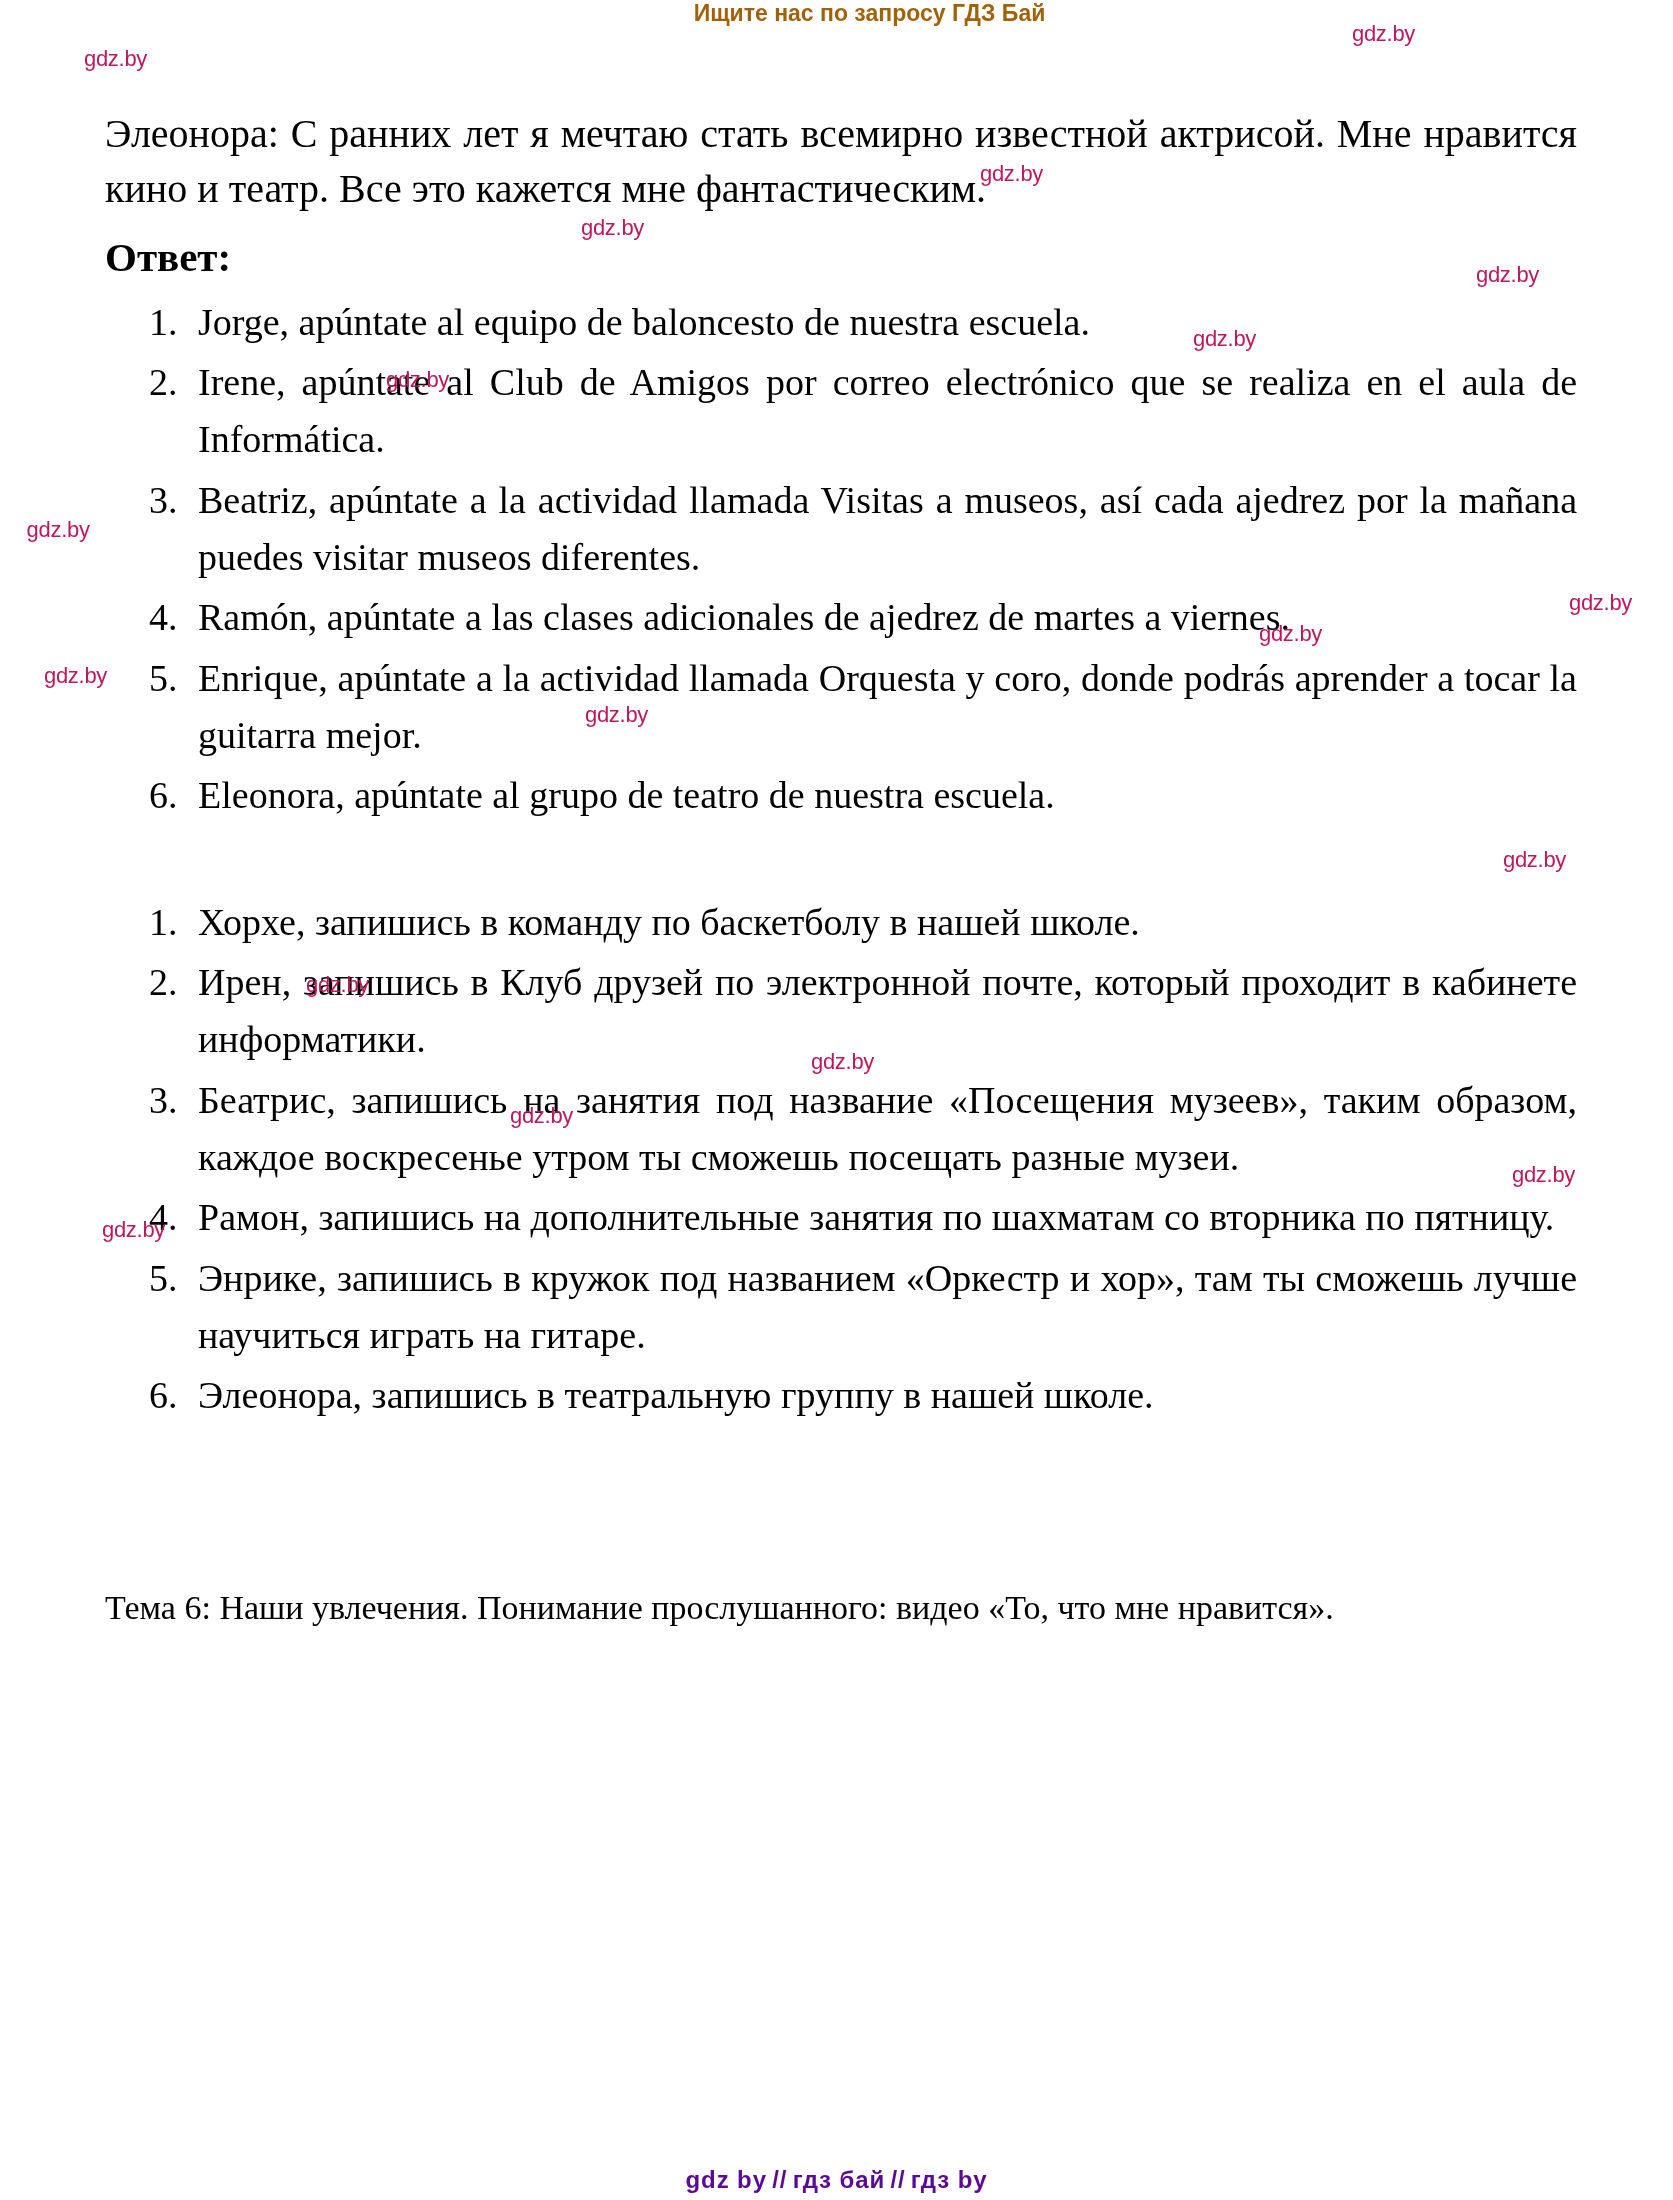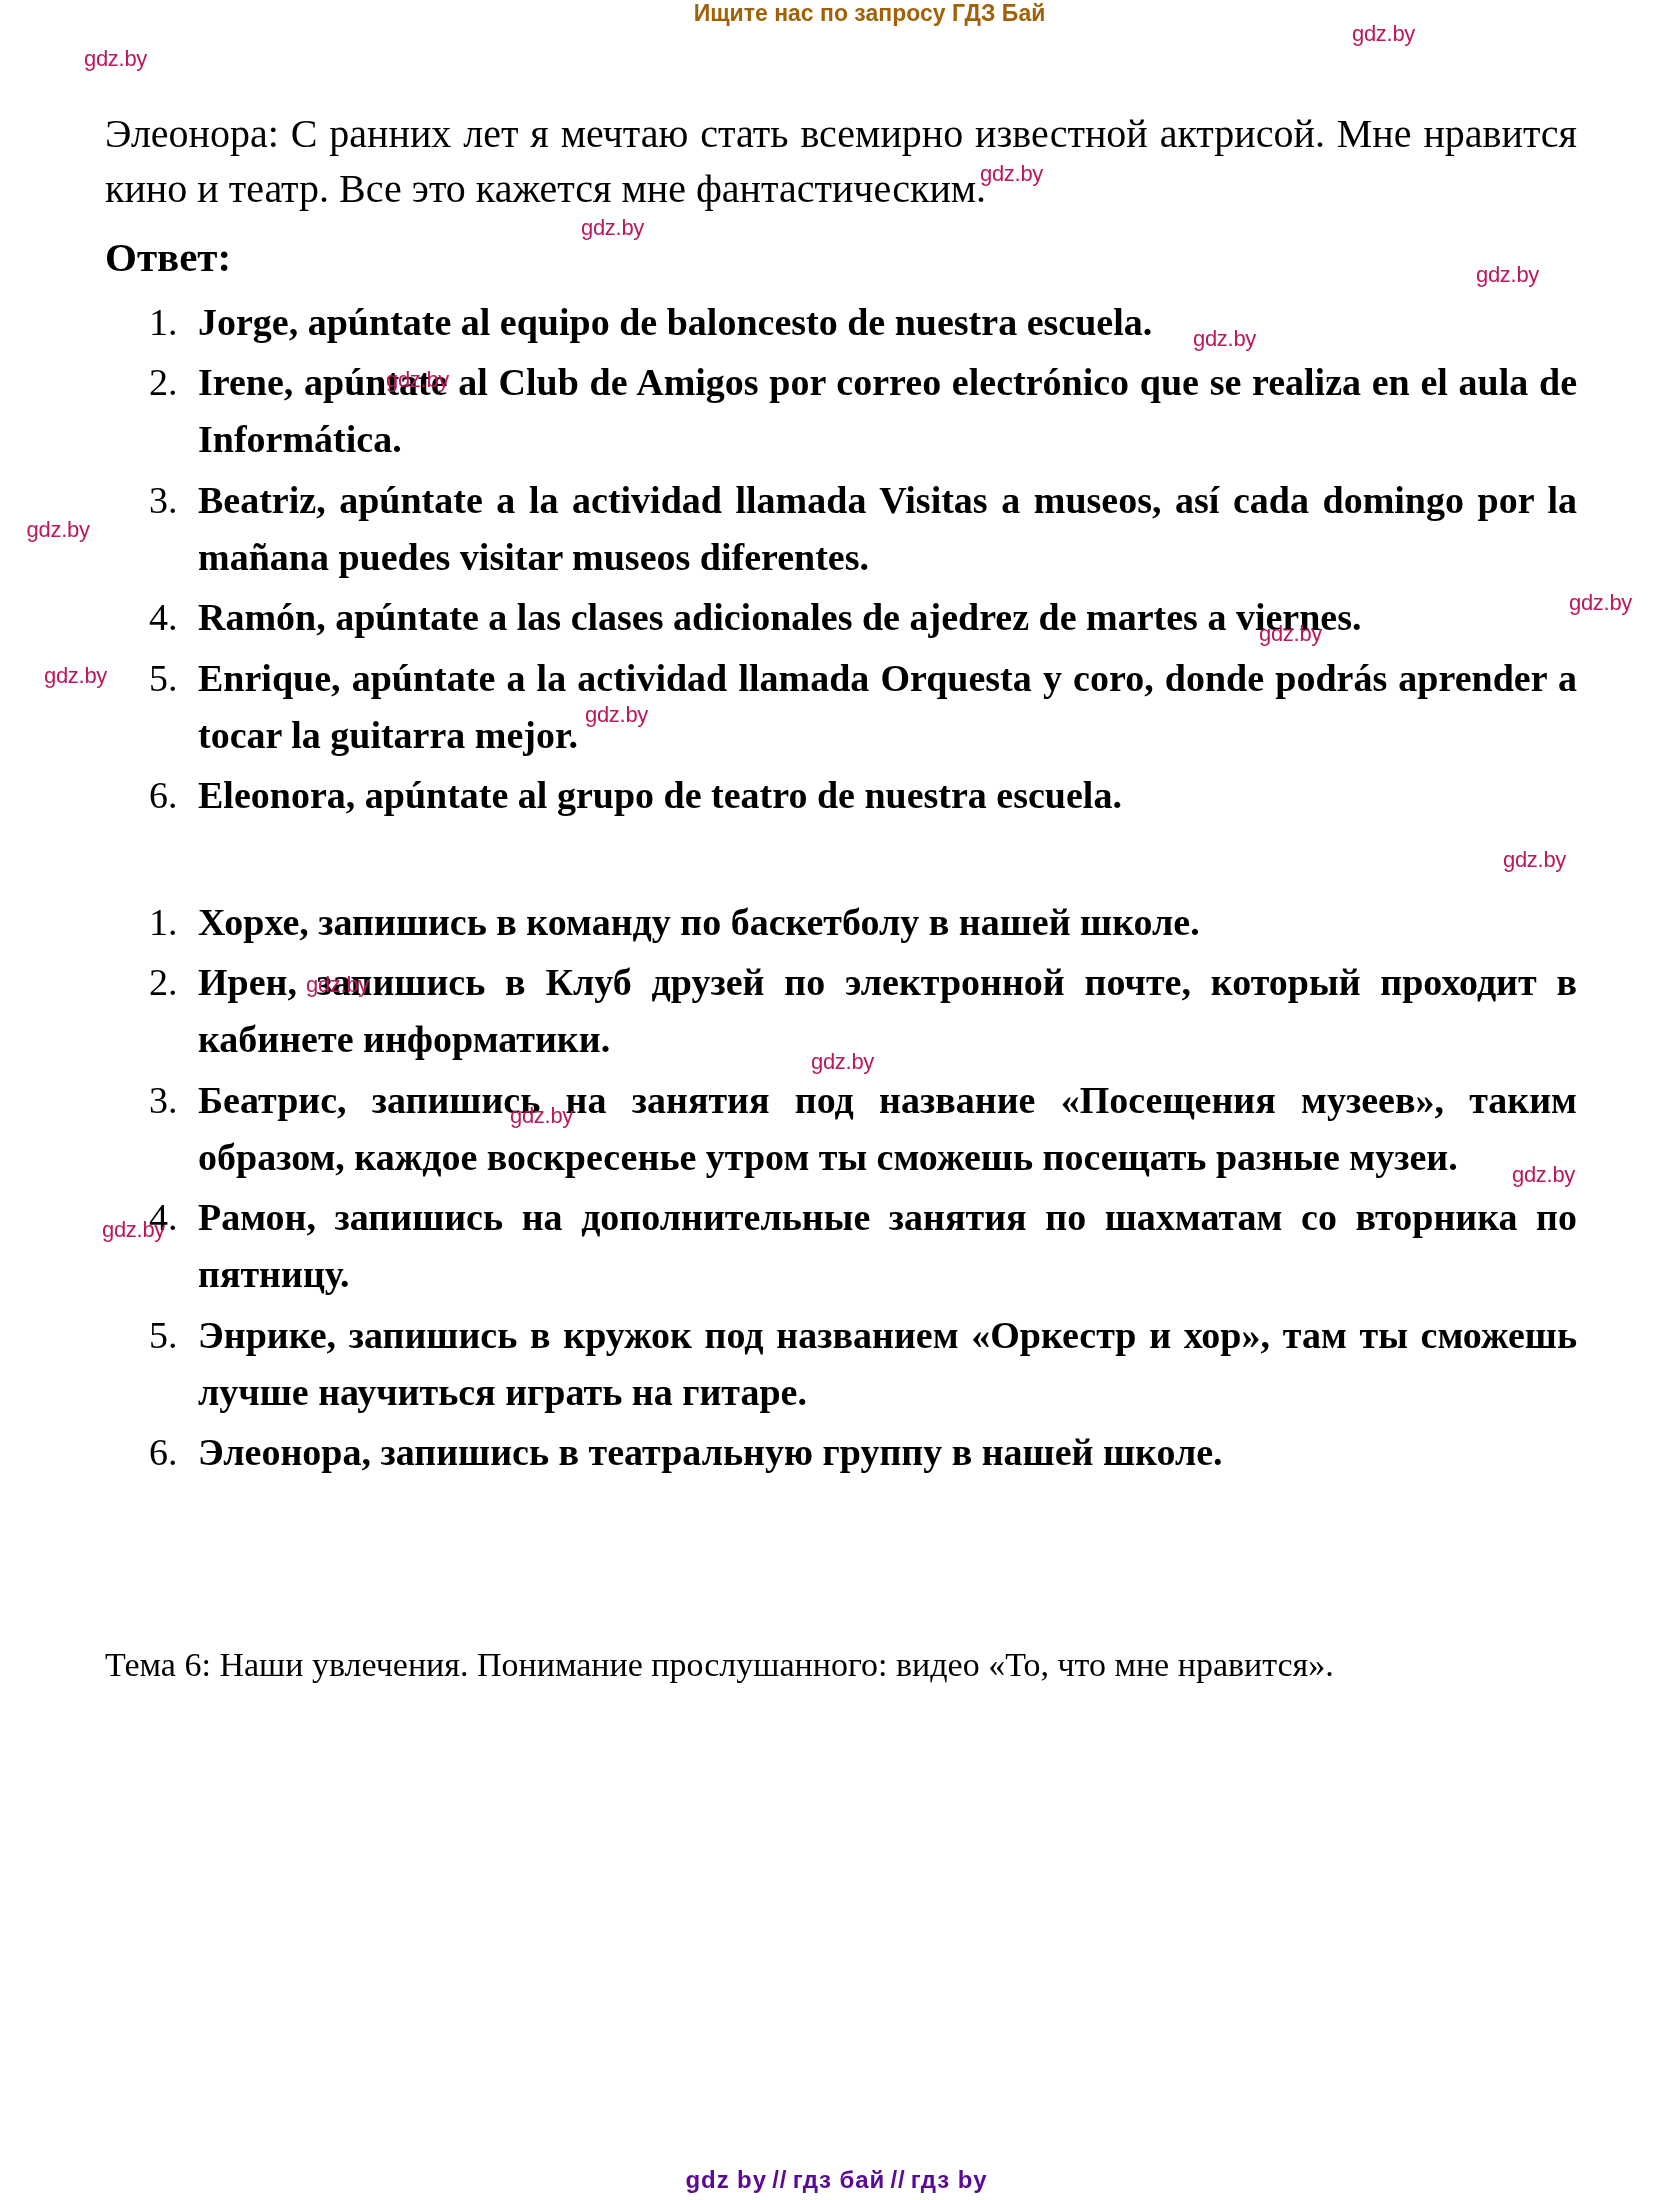--- a/index.html
+++ b/index.html
@@ -97,21 +97,21 @@
     position: absolute;
     left: 10.6px;
     top: 0;
     width: 62px;
     text-align: right;
     font-size: 38px;
   }
   ol.numlist > li .txt {
     display: block;
   }
-  ol.numlist.justify > li .txt { text-align: justify; font-weight: bold; }
+  ol.numlist.justify > li .txt { text-align: justify; }
 
   .spanish-list { margin-top: 5.3px; }
   .russian-list { margin-top: 0px; }
 
   .gap-block { height: 66px; }
 
   .topic {
     font-size: 34px;
     line-height: 57px;
     margin: 0;
@@ -135,21 +135,21 @@
       <li>
         <span class="num">1.</span>
         <span class="txt">Jorge, apúntate al equipo de baloncesto de nuestra escuela.</span>
       </li>
       <li>
         <span class="num">2.</span>
         <span class="txt">Irene, apúntate al Club de Amigos por correo electrónico que se realiza en el aula de Informática.</span>
       </li>
       <li>
         <span class="num">3.</span>
-        <span class="txt">Beatriz, apúntate a la actividad llamada Visitas a museos, así cada domingo por la mañana puedes visitar museos diferentes.</span>
+        <span class="txt">Beatriz, apúntate a la actividad llamada Visitas a museos, así cada ajedrez por la mañana puedes visitar museos diferentes.</span>
       </li>
       <li>
         <span class="num">4.</span>
         <span class="txt">Ramón, apúntate a las clases adicionales de ajedrez de martes a viernes.</span>
       </li>
       <li>
         <span class="num">5.</span>
         <span class="txt">Enrique, apúntate a la actividad llamada Orquesta y coro, donde podrás aprender a tocar la guitarra mejor.</span>
       </li>
       <li>

